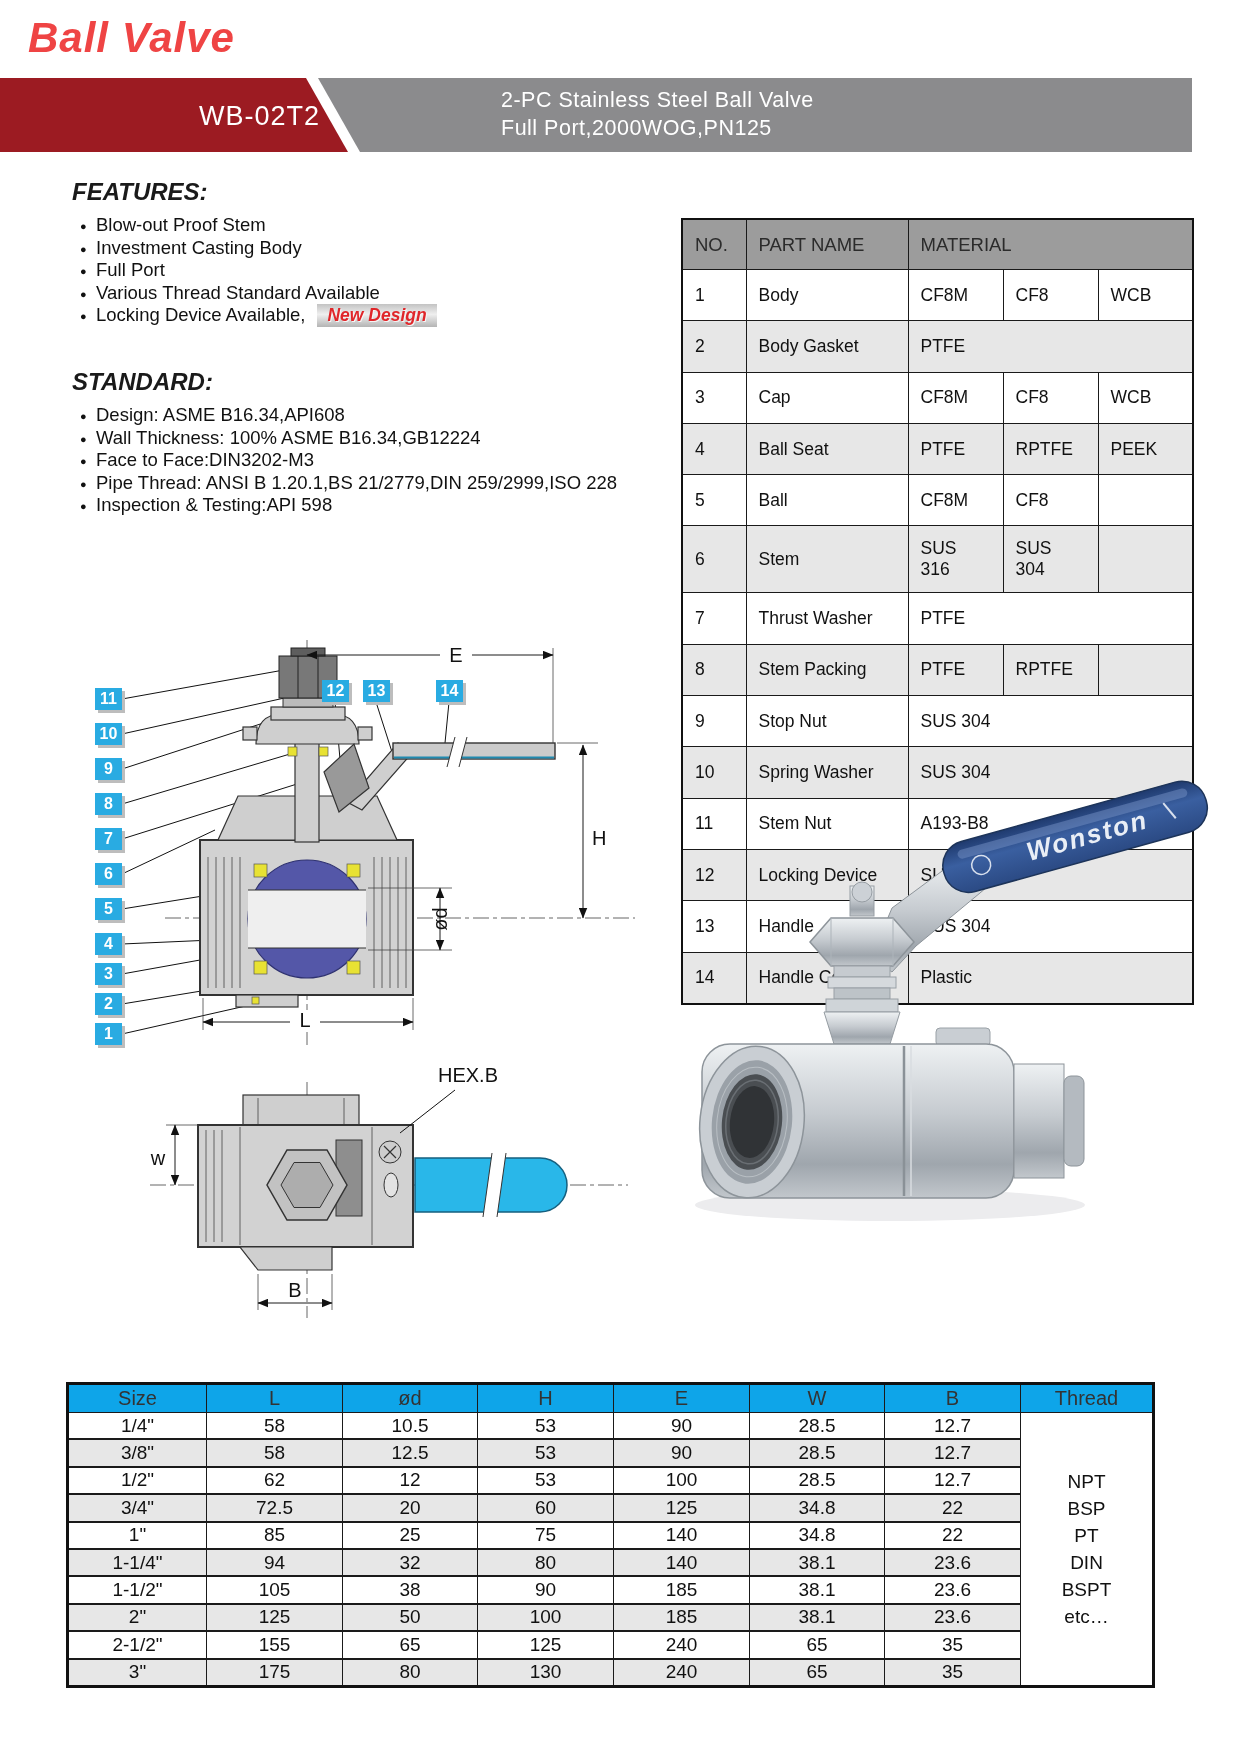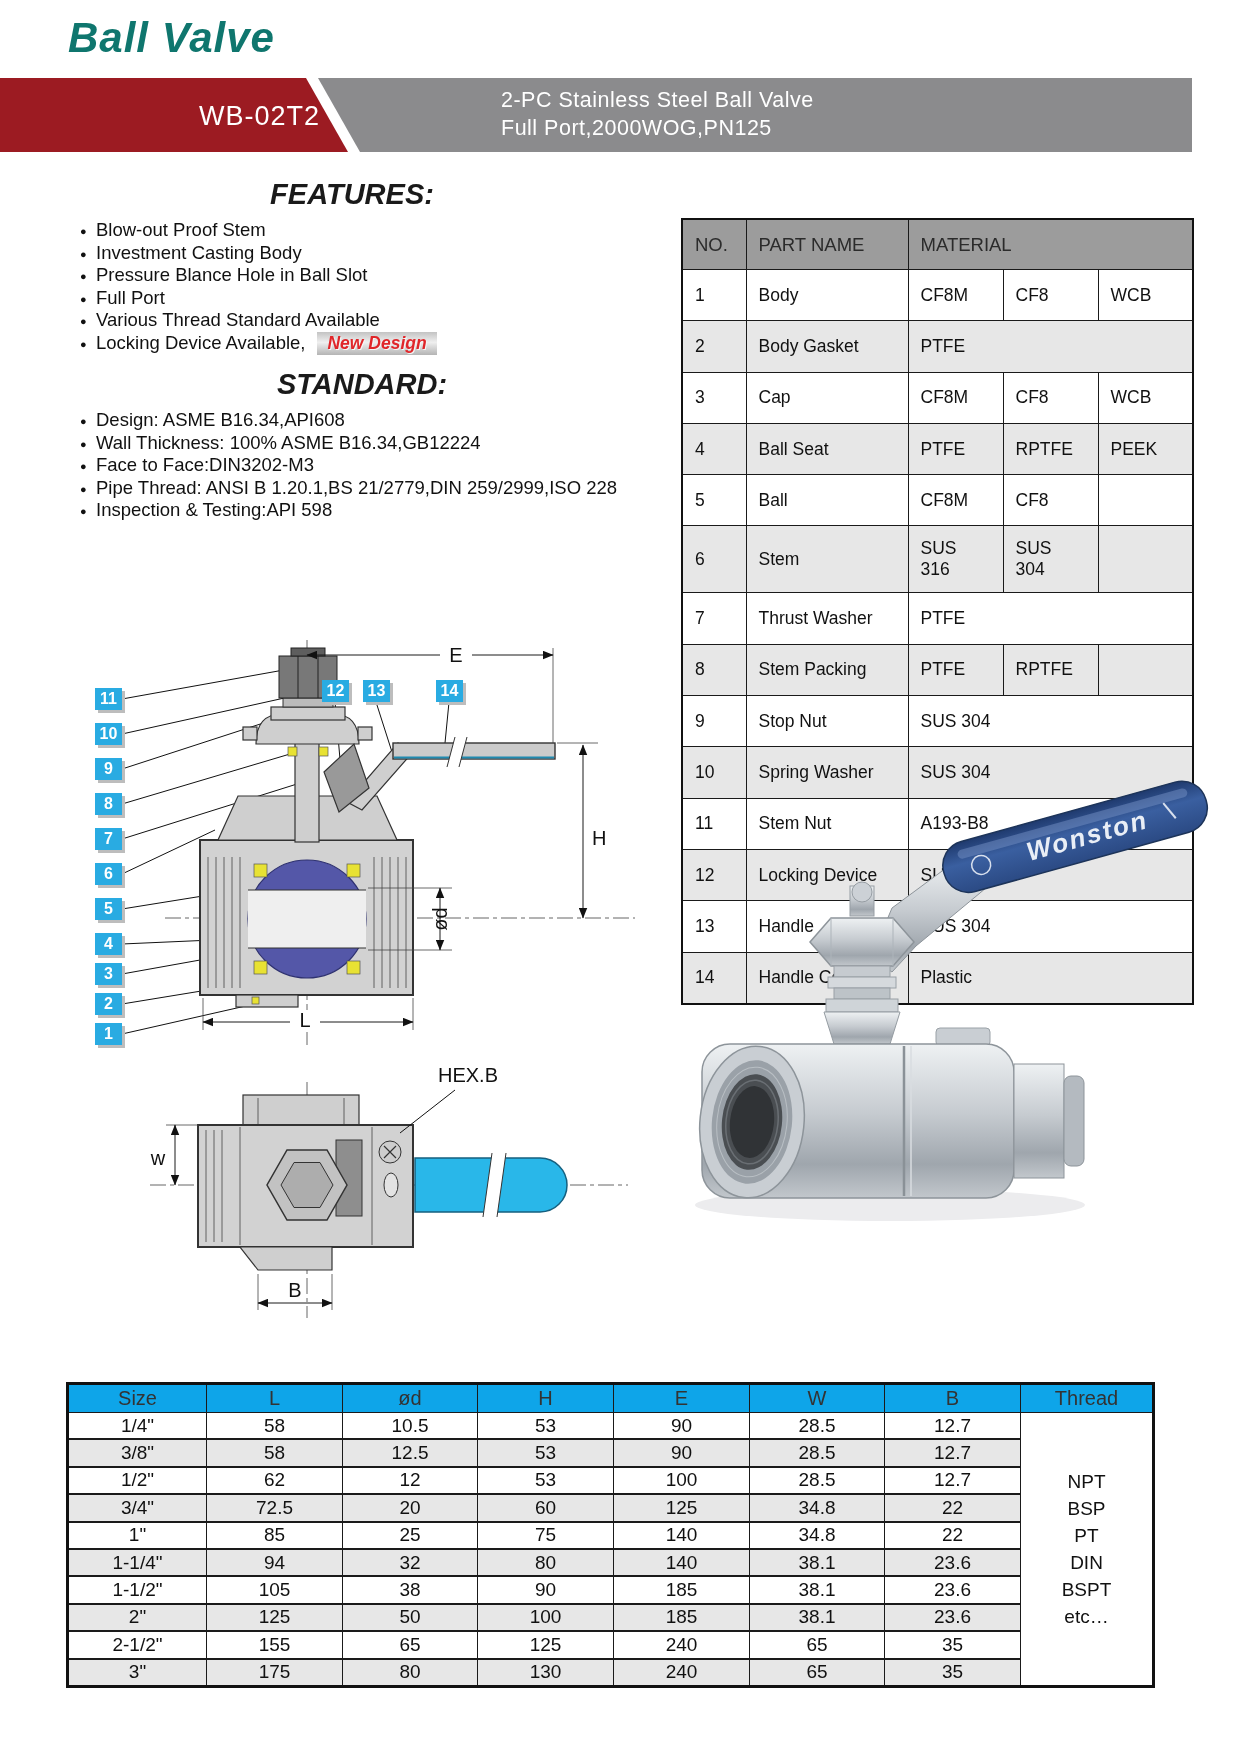--- a/index.html
+++ b/index.html
@@ -5,33 +5,33 @@
   :root{
     --banner-red:#9c1b22; --banner-gray:#8b8b8d; --callout-blue:#29abe2;
     --ball-purple:#5457a8; --seat-yellow:#e8e233; --drawing-handle-cyan:#29b7e9;
     --photo-handle-blue:#3a5fa0; --badge-text-red:#e0262a;
   }
   html,body{margin:0;padding:0;background:#fff;}
   .page{position:relative;width:1241px;height:1755px;background:#fff;overflow:hidden;
         font-family:"Liberation Sans",sans-serif;color:#111;}
 
   .title{position:absolute;left:28px;top:14px;font-size:42px;font-weight:bold;
-         font-style:italic;letter-spacing:1px;color:#0f766e;margin-left:40px;}
+         font-style:italic;letter-spacing:1px;color:#ef4444;}
 
   .banner{position:absolute;left:0;top:78px;width:1241px;height:74px;}
   .banner-red{position:absolute;left:0;top:0;width:348px;height:74px;background:var(--banner-red);
               clip-path:polygon(0 0,306px 0,100% 100%,0 100%);}
   .banner-gray{position:absolute;left:318px;top:0;width:874px;height:74px;background:var(--banner-gray);
                clip-path:polygon(0 0,100% 0,100% 100%,42px 100%);}
   .banner-model{position:absolute;left:90px;top:23px;width:230px;text-align:right;
                 color:#fff;font-size:27px;letter-spacing:1px;}
   .banner-text{position:absolute;left:490px;top:9px;color:#fff;font-size:21.5px;
                line-height:27.5px;letter-spacing:.5px;margin-left:11px;}
 
-  .sec-heading{font-size:29px;font-weight:bold;font-style:italic;color:#1a1a1a;margin:0 0 8px 0;text-align:center;}
+  .sec-heading{font-size:24px;font-weight:bold;font-style:italic;color:#1a1a1a;margin:0 0 8px 0;}
   .features{position:absolute;left:72px;top:178px;width:560px;}
   .standard{position:absolute;left:72px;top:368px;width:580px;}
   .blist{margin:8px;padding:0;list-style:none;}
   .blist li{font-size:18.5px;line-height:22.6px;padding-left:16px;position:relative;white-space:nowrap;}
   .blist li::before{content:"●";position:absolute;left:0;top:1px;font-size:11px;}
   .badge{display:inline-block;margin-left:12px;padding:0 10px;
          background:linear-gradient(180deg,#c3c3c3,#efefef 45%,#b4b4b4);
          color:var(--badge-text-red);font-style:italic;font-weight:bold;font-size:17.5px;
          text-shadow:1px 1px 0 #f5f5f5;}
 
@@ -78,21 +78,20 @@
       <div>2-PC Stainless Steel Ball Valve</div>
       <div>Full Port,2000WOG,PN125</div>
     </div>
   </div>
 
   <div class="features">
     <div class="sec-heading">FEATURES:</div>
     <ul class="blist">
       <li>Blow-out Proof Stem</li>
       <li>Investment Casting Body</li>
-      <li>Pressure Blance Hole in Ball Slot</li>
       <li>Full Port</li>
       <li>Various Thread  Standard Available</li>
       <li><span>Locking Device Available,</span><span class="badge">New Design</span></li>
     </ul>
   </div>
 
   <div class="standard">
     <div class="sec-heading">STANDARD:</div>
     <ul class="blist">
       <li>Design:  ASME B16.34,API608</li>

